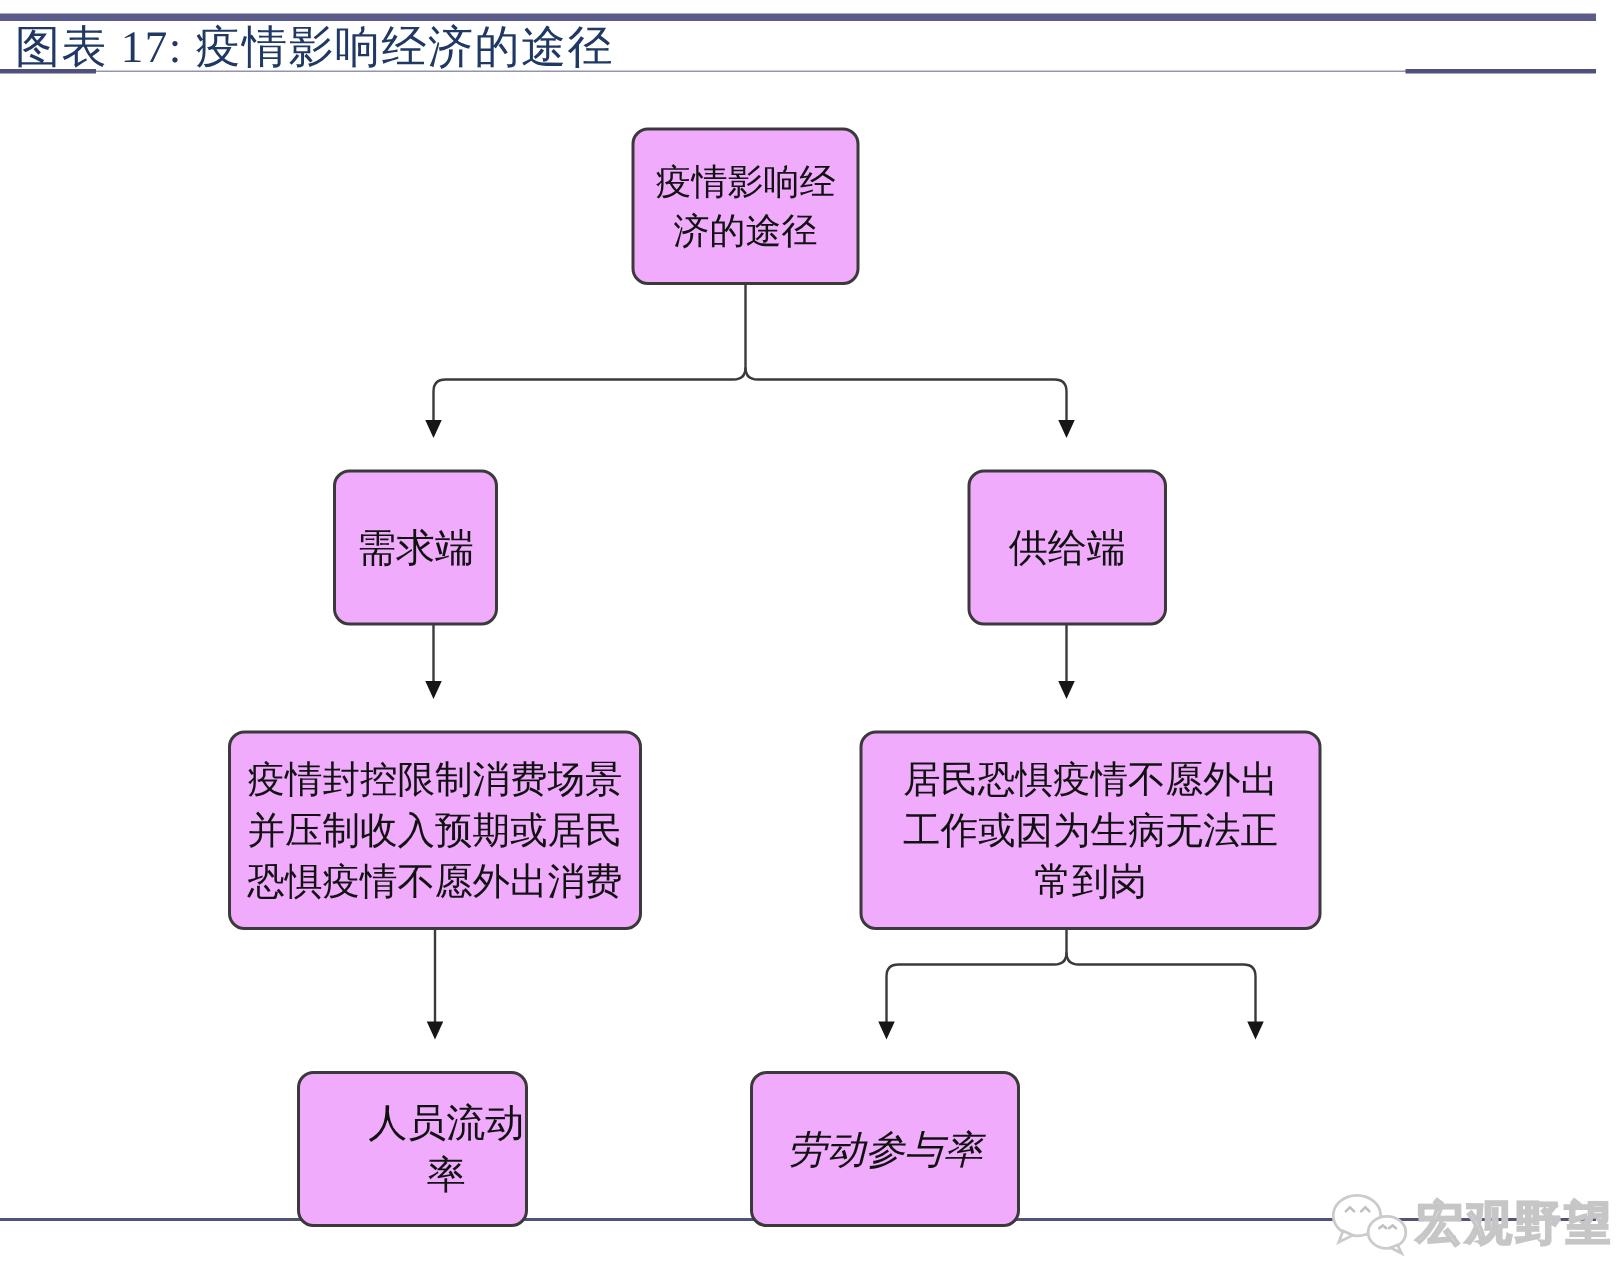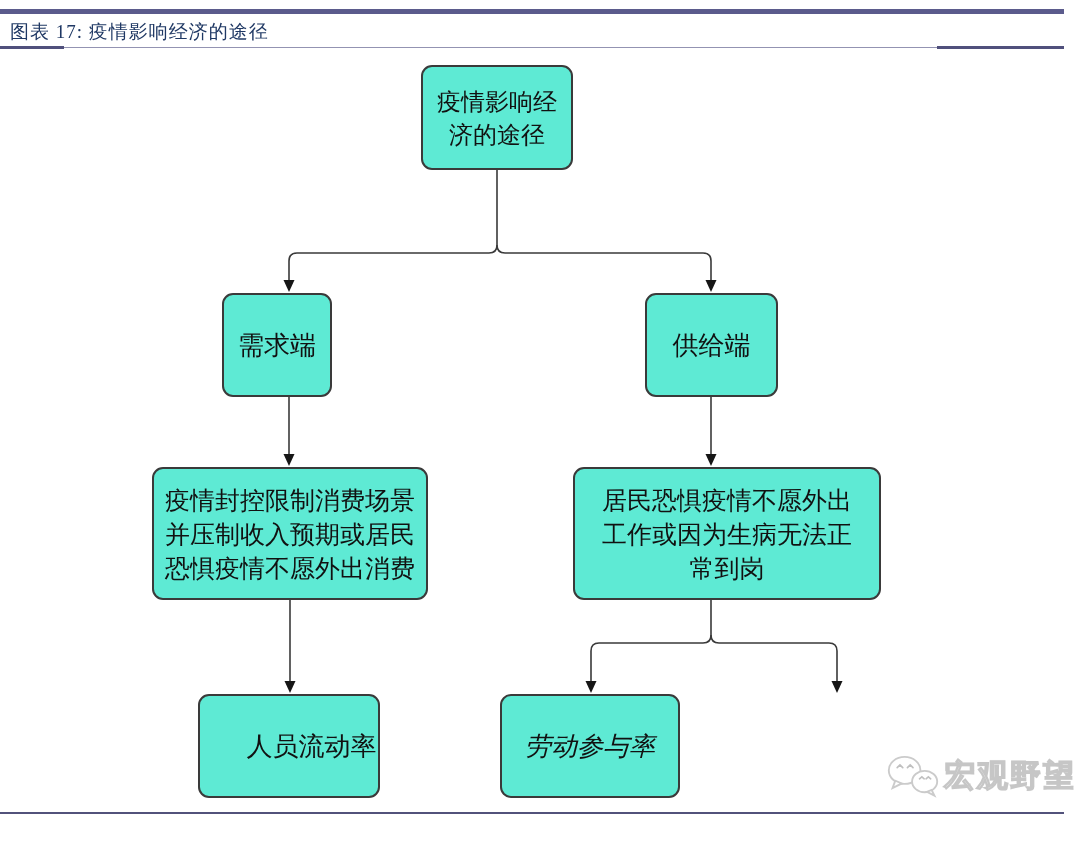--- a/index.html
+++ b/index.html
@@ -5,55 +5,55 @@
   html,body{margin:0;padding:0;background:#ffffff;}
   .canvas{
     position:relative;width:1080px;height:851px;background:#ffffff;overflow:hidden;
     font-family:"Liberation Sans","DejaVu Sans",sans-serif;
   }
   
   .top-rule{position:absolute;left:0;top:9px;width:1064px;height:5px;background:#5b5b8c;}
   .figure-title{
     position:absolute;left:10px;top:17px;width:1000px;
     font-family:"Liberation Serif","DejaVu Serif",serif;
-    font-size:19px;line-height:30px;color:#1f3864;letter-spacing:1px;
+    font-size:30px;line-height:30px;color:#1f3864;letter-spacing:1px;
   }
   .title-rule{position:absolute;left:0;top:47px;width:1064px;height:1px;background:#9393b2;}
   .title-rule .seg{position:absolute;top:-1px;height:3px;background:#50507c;}
   .title-rule .seg-left{left:0;width:64px;}
   .title-rule .seg-right{left:937px;width:127px;}
   .bottom-rule{position:absolute;left:0;top:812px;width:1064px;height:2px;background:#52527b;}
   .source-line{
     position:absolute;left:10px;top:817px;width:800px;
     font-family:"Liberation Serif","DejaVu Serif",serif;
     font-size:22px;line-height:28px;color:#2f5496;letter-spacing:1px;
   }
   
   .node{
-    position:absolute;box-sizing:border-box;background:#5eead4;
+    position:absolute;box-sizing:border-box;background:#f0abfc;
     border:2px solid #3a3a3a;border-radius:11px;
     display:flex;align-items:center;justify-content:center;
-    text-align:center;color:#111111;z-index:2;
+    text-align:center;color:#111111;z-index:2;margin-top:20px;
   }
   .node-text{white-space:pre-line;}
   .n-root{left:421px;top:65px;width:152px;height:105px;font-size:24px;line-height:33px;}
   .n-demand{left:222px;top:293px;width:110px;height:104px;font-size:26px;}
   .n-supply{left:645px;top:293px;width:133px;height:104px;font-size:26px;}
   .n-demand-detail{left:152px;top:467px;width:276px;height:133px;font-size:25px;line-height:34px;}
   .n-supply-detail{left:573px;top:467px;width:308px;height:133px;font-size:25px;line-height:34px;}
-  .n-mobility{left:198px;top:694px;width:182px;height:104px;font-size:26px;padding-left:45px;}
+  .n-mobility{left:198px;top:694px;width:154px;height:104px;font-size:26px;padding-left:45px;}
   .n-participation{left:500px;top:694px;width:180px;height:104px;font-size:26px;font-style:italic;}
   .n-hours{left:743px;top:694px;width:185px;height:104px;font-size:26px;}
   
   .connectors{position:absolute;left:0;top:0;width:1080px;height:851px;z-index:1;}
   .connectors path{stroke:#3a3a3a;stroke-width:1.6;fill:none;}
   .connectors polygon{fill:#161616;}
   
   .watermark{
-    position:absolute;left:886px;top:752px;width:190px;height:48px;
+    position:absolute;left:886px;top:792px;width:190px;height:48px;
     display:flex;align-items:center;z-index:3;
   }
   .wm-text{
     font-family:"Liberation Sans","DejaVu Sans",sans-serif;
     font-size:31px;font-weight:bold;letter-spacing:2px;
     color:rgba(255,255,255,0.92);
     -webkit-text-stroke:1.2px #c6c6c6;
     text-shadow:0 0 1px #cccccc;
     margin-left:4px;white-space:nowrap;
   }

